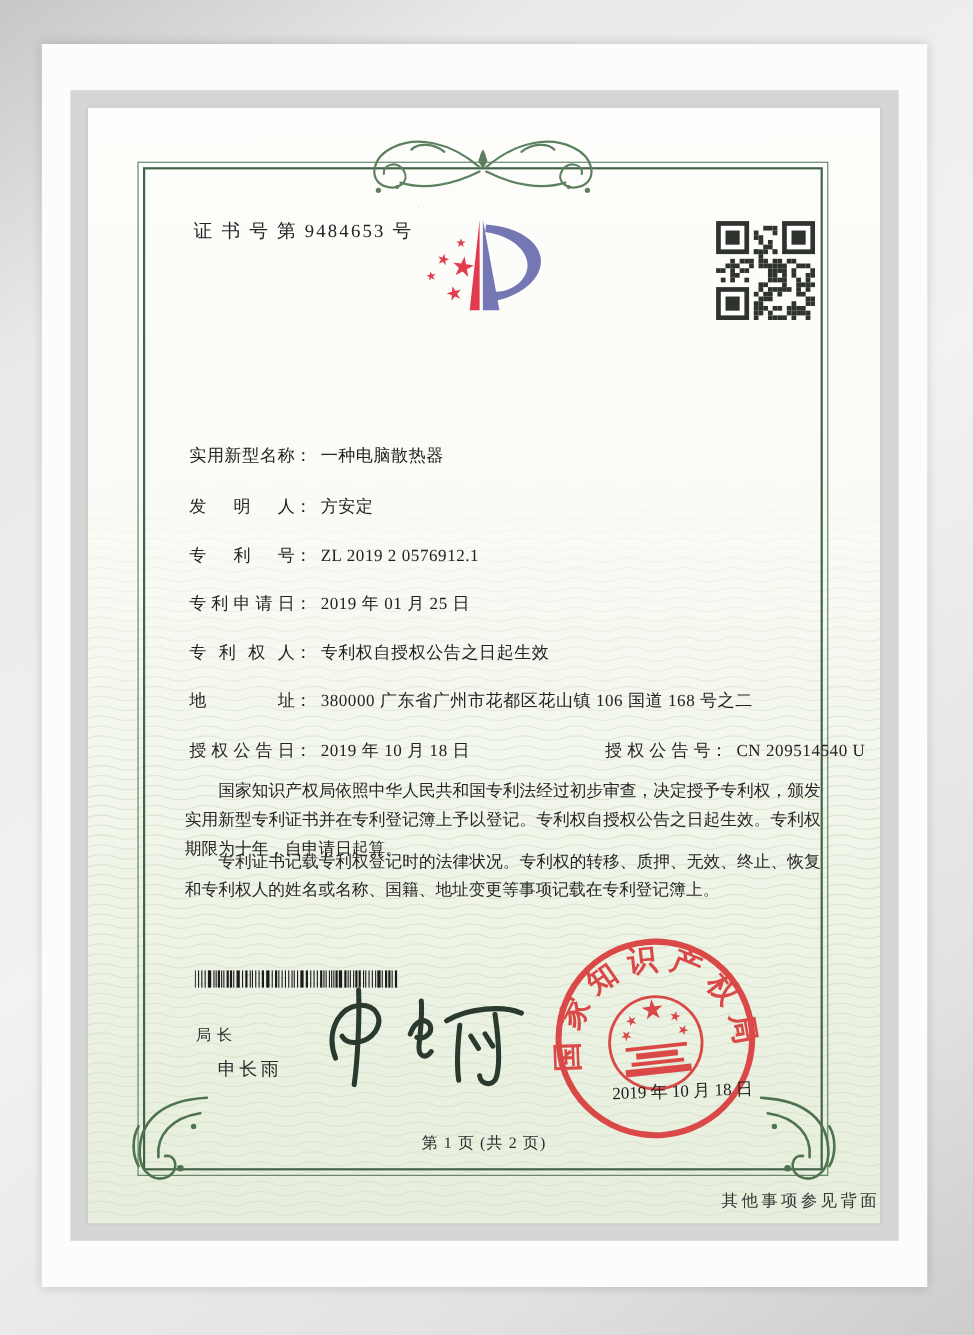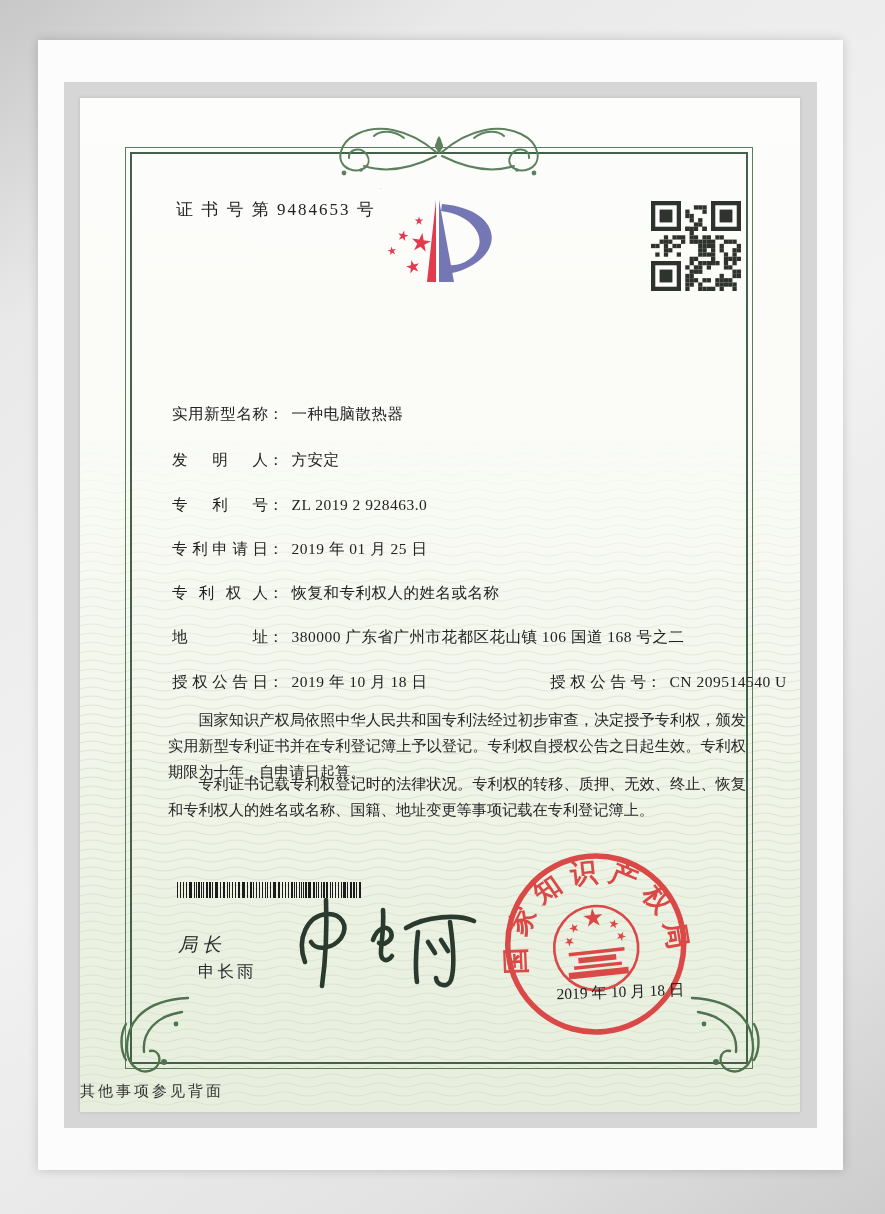--- a/index.html
+++ b/index.html
@@ -26,28 +26,28 @@
   #title{position:absolute;left:0;right:0;top:226px;text-align:center;font-size:34px;
     font-weight:600;letter-spacing:7px;color:#1f1f1f;}
   .frow{position:absolute;left:92px;font-size:15.5px;white-space:nowrap;color:#222;}
   .flabel{display:inline-flex;justify-content:space-between;width:96px;vertical-align:top;}
   .fcolon{display:inline-block;margin-right:8px;}
   .fval{letter-spacing:.5px;}
   .grant2{position:absolute;left:378px;top:0;}
   .bodyp{position:absolute;left:88px;width:578px;font-size:15.2px;line-height:26px;
     text-align:justify;text-indent:2em;color:#262626;}
   #barcode{position:absolute;left:97px;top:784px;}
-  #juzhang{position:absolute;left:98px;top:834px;font-size:19px;letter-spacing:5px;font-style:italic;}
+  #juzhang{position:absolute;left:98px;top:834px;font-size:14px;letter-spacing:5px;}
   #shenname{position:absolute;left:98px;top:863px;font-size:16.5px;letter-spacing:3px;margin-left:20px;}
   #signature{position:absolute;left:198px;top:790px;}
   #seal{position:absolute;left:418px;top:748px;transform:rotate(-6deg);}
   #sealdate{position:absolute;left:428px;top:884px;width:225px;text-align:center;
     font-size:15.5px;color:#1d1d1d;transform:rotate(-2deg);z-index:4;}
   #pagenote{position:absolute;left:0;right:0;top:932px;text-align:center;font-size:14.5px;letter-spacing:1px;}
-  #backnote{position:absolute;left:0;right:0;top:984px;text-align:left;font-size:15px;letter-spacing:3px;color:#333;}
+  #backnote{position:absolute;left:0;right:0;top:984px;text-align:right;font-size:15px;letter-spacing:3px;color:#333;}
 </style>
 </head>
 <body>
 
 <div id="photo">
   <div class="frame-white"></div>
   <div class="frame-grey"></div>
 
   <div class="paper">
     <svg class="waves" id="wavesvg" viewBox="0 0 720 1014">
@@ -338,38 +338,38 @@
             <span>发</span>
             <span>明</span>
             <span>人</span>
           </span><span class="fcolon">：</span><span class="fval">方安定</span>
       </div>
       <div class="frow" style="top:397px">
         <span class="flabel">
             <span>专</span>
             <span>利</span>
             <span>号</span>
-          </span><span class="fcolon">：</span><span class="fval">ZL 2019 2 928463.0</span>
+          </span><span class="fcolon">：</span><span class="fval">ZL 2019 2 0576912.1</span>
       </div>
       <div class="frow" style="top:441px">
         <span class="flabel">
             <span>专</span>
             <span>利</span>
             <span>申</span>
             <span>请</span>
             <span>日</span>
           </span><span class="fcolon">：</span><span class="fval">2019 年 01 月 25 日</span>
       </div>
       <div class="frow" style="top:485px">
         <span class="flabel">
             <span>专</span>
             <span>利</span>
             <span>权</span>
             <span>人</span>
-          </span><span class="fcolon">：</span><span class="fval">恢复和专利权人的姓名或名称</span>
+          </span><span class="fcolon">：</span><span class="fval">专利权自授权公告之日起生效</span>
       </div>
       <div class="frow" style="top:529px">
         <span class="flabel">
             <span>地</span>
             <span>址</span>
           </span><span class="fcolon">：</span><span class="fval">380000 广东省广州市花都区花山镇 106 国道 168 号之二</span>
       </div>
 
       <div class="frow" style="top:574px">
         <span class="flabel">
@@ -492,16 +492,17 @@
             <use href="#lstar" transform="translate(124,93) scale(5) rotate(30)"></use>
             <rect x="70" y="104" width="56" height="3.5"></rect>
             <rect x="79" y="110" width="38" height="5.5"></rect>
             <rect x="74" y="118" width="48" height="3.5"></rect>
             <rect x="68" y="124" width="60" height="6.5"></rect>
           </g>
         </g>
       </svg>
       <div id="sealdate">2019 年 10 月 18 日</div>
 
+      <div id="pagenote">第 1 页 (共 2 页)</div>
       <div id="backnote">其他事项参见背面</div>
     </div>
   </div>
 </div>
 
 </body></html>

